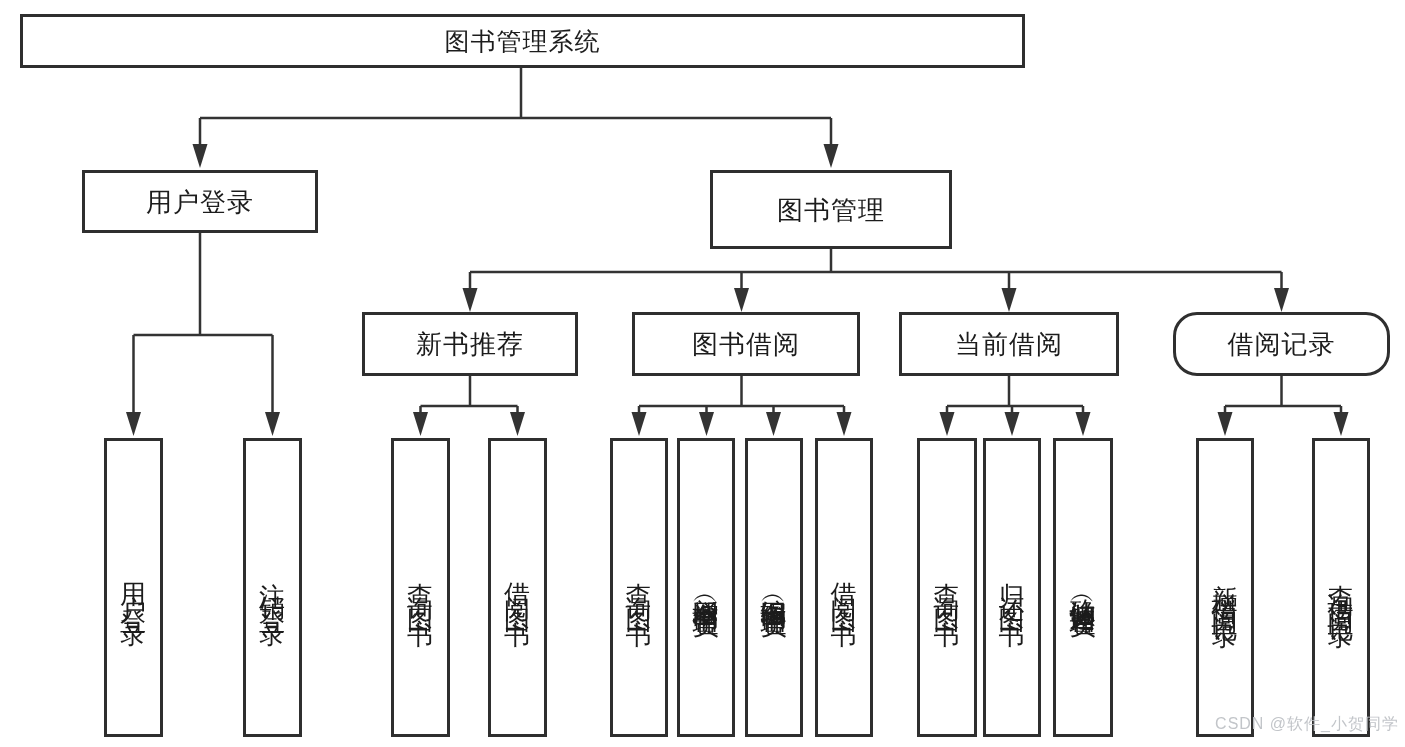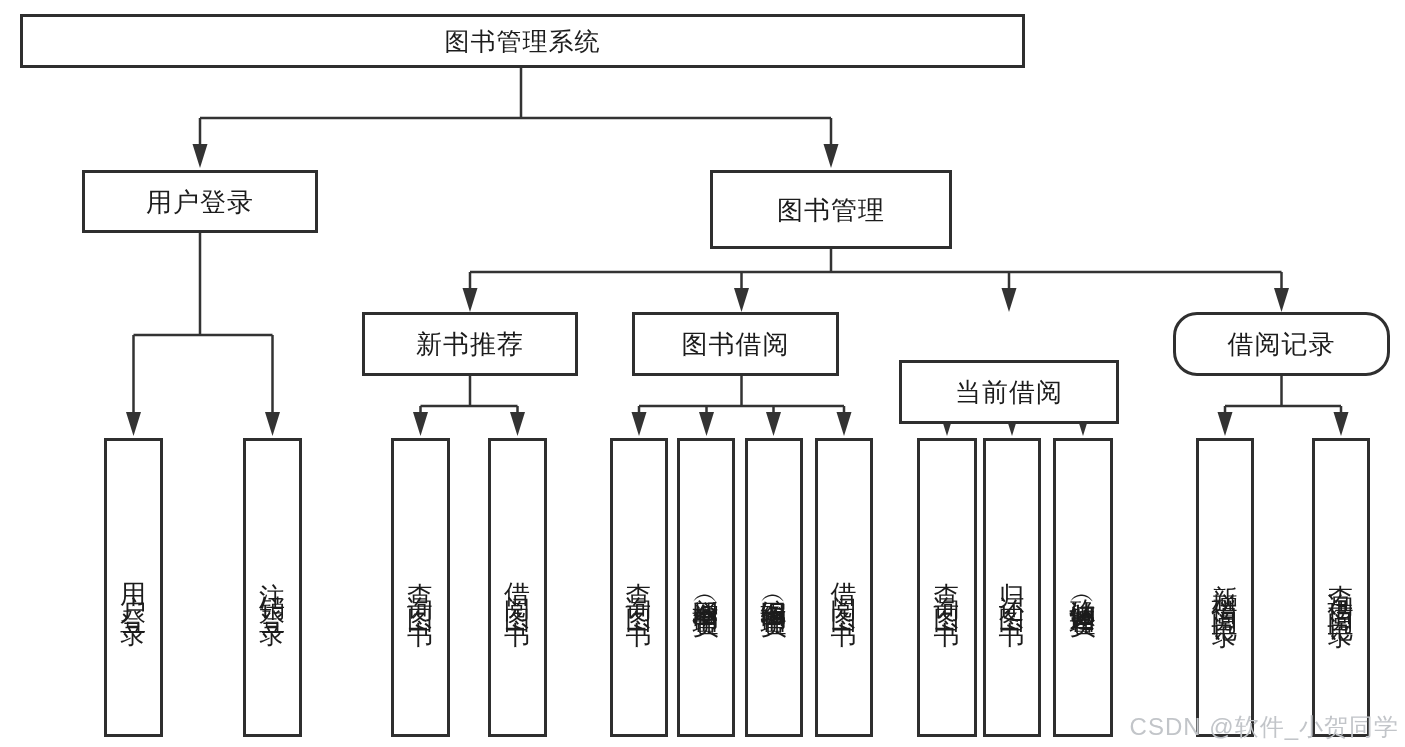--- a/index.html
+++ b/index.html
@@ -36,22 +36,22 @@
   .root-box { font-size: 25px; }
   .v-box {
     writing-mode: vertical-rl;
     text-orientation: mixed;
     font-size: 26px;
     line-height: 1;
   }
   #watermark {
     position: absolute;
     right: 6px;
-    bottom: 4px;
-    font-size: 24px;
+    bottom: 12px;
+    font-size: 16px;
     letter-spacing: 1px;
     color: var(--watermark-color);
     white-space: nowrap;
   }
 </style>
 </head>
 <body>
 
 <svg id="connector-layer" viewBox="0 0 1405 747" xmlns="http://www.w3.org/2000/svg" aria-hidden="true">
   <g stroke="var(--line-color)" stroke-width="2.5" fill="none">
@@ -85,22 +85,22 @@
     <polygon points="1333.5,412 1348.5,412 1341,436"></polygon>
   </g>
 </svg>
 
 <div class="box h-label root-box" style="left:20px; top:14px; width:1005px; height:54px;">图书管理系统</div>
 
 <div class="box h-label" style="left:82px; top:170px; width:236px; height:63px;">用户登录</div>
 <div class="box h-label" style="left:710px; top:170px; width:242px; height:79px;">图书管理</div>
 
 <div class="box h-label" style="left:362px; top:312px; width:216px; height:64px;text-align:center;">新书推荐</div>
-<div class="box h-label" style="left:632px; top:312px; width:207px; height:64px;">图书借阅</div>
-<div class="box h-label" style="left:899px; top:312px; width:220px; height:64px;margin-top:48px;">当前借阅</div>
+<div class="box h-label" style="left:632px; top:312px; width:228px; height:64px;">图书借阅</div>
+<div class="box h-label" style="left:899px; top:312px; width:220px; height:64px;">当前借阅</div>
 <div class="box h-label" style="left:1173px; top:312px; width:217px; height:64px;border-radius:24px;">借阅记录</div>
 
 <div class="box v-box v-label" style="left: 104px; top: 438px; width: 59px; height: 299px; letter-spacing: 0.5em;">用户登录</div>
 <div class="box v-box v-label" style="left: 243px; top: 438px; width: 59px; height: 299px; letter-spacing: 0.5em;">注销登录</div>
 
 <div class="box v-box v-label" style="left: 391px; top: 438px; width: 59px; height: 299px; letter-spacing: 0.5em;">查询图书</div>
 <div class="box v-box v-label" style="left: 488px; top: 438px; width: 59px; height: 299px; letter-spacing: 0.5em;">借阅图书</div>
 
 <div class="box v-box v-label" style="left: 610px; top: 438px; width: 58px; height: 299px; letter-spacing: 0.5em;">查询图书</div>
 <div class="box v-box v-label" style="left: 677px; top: 438px; width: 58px; height: 299px; letter-spacing: 0.08em;">新增图书（管理员）</div>

